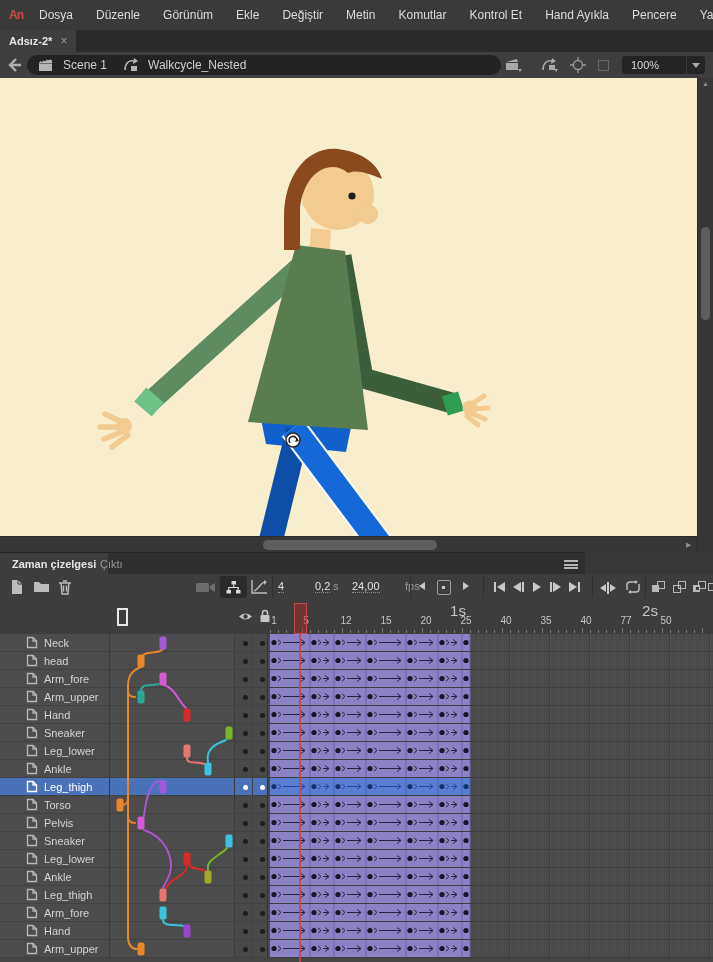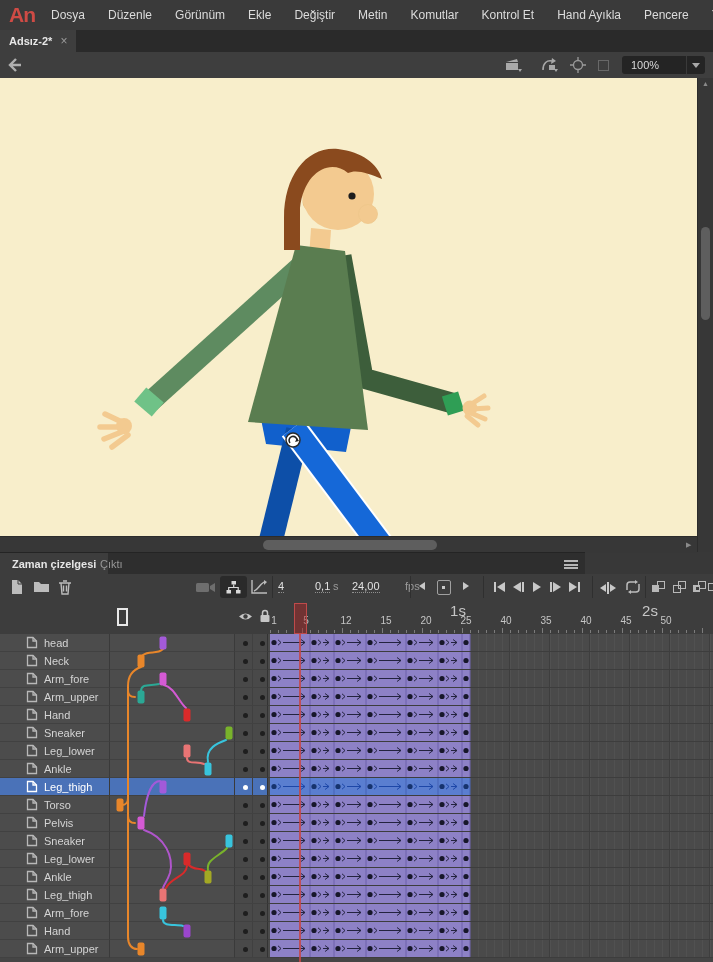--- a/index.html
+++ b/index.html
@@ -4,21 +4,21 @@
 <style>
   html,body{margin:0;padding:0}
   body{width:713px;height:962px;position:relative;overflow:hidden;background:#383838;
        font-family:"Liberation Sans",sans-serif;-webkit-font-smoothing:antialiased;color:#d6d6d6}
   .abs{position:absolute}
   svg{display:block}
 
   
   #menubar{left:0;top:0;width:713px;height:30px;background:#3a3a3a;border-bottom:1px solid #262626;
            display:flex;align-items:center}
-  #app-logo{color:#cf4b45;font-weight:bold;font-size:21px;margin:0 16px 0 9px;letter-spacing:-1px}
+  #app-logo{color:#cf4b45;font-weight:bold;font-size:12px;margin:0 16px 0 9px;letter-spacing:-1px}
   .menu-item{font-size:12px;color:#dcdcdc;margin-right:23px;white-space:nowrap}
 
   
   #tabstrip{left:0;top:30px;width:713px;height:22px;background:#2a2a2a;border-bottom:1px solid #232323}
   .doc-tab{position:absolute;left:0;top:0;height:22px;background:#3e3e3e;display:flex;align-items:center;
            padding:0 9px;font-size:11px;font-weight:bold;color:#e8e8e8}
   .tab-close{color:#9a9a9a;margin-left:8px;font-size:12px;font-weight:normal}
 
   
   #editbar{left:0;top:52px;width:713px;height:26px;background:#3e3e3e}
@@ -118,20 +118,33 @@
   <div class="doc-tab">
     <span>Adsız-2*</span>
     <span class="tab-close">×</span>
   </div>
 </div>
 
 <div id="editbar" class="abs">
   <svg class="abs" style="left:7px;top:6px" width="15" height="14" viewBox="0 0 15 14">
     <path d="M9,1 L3,7 L9,13 M3,7 H14" stroke="#b0b0b0" stroke-width="2.4" fill="none"></path>
   </svg>
+  <div id="crumb-pill">
+    <svg style="margin-left:11px" width="16" height="13" viewBox="0 0 16 13">
+      <path d="M1,4 L13,1 L14,4 Z M2,2.5 l2,1 M5,1.8 l2,1 M8,1.1 l2,1" stroke="#b5b5b5" fill="#b5b5b5" stroke-width="1"></path>
+      <rect x="1" y="5" width="13" height="7" fill="#b5b5b5"></rect>
+    </svg>
+    <span class="ebtxt">Scene 1</span>
+    <svg style="margin-left:16px" width="16" height="14" viewBox="0 0 16 14">
+      <path d="M2,12 C2,5 6,2 11,3" stroke="#b5b5b5" stroke-width="1.6" fill="none"></path>
+      <path d="M11,0 L15,3 L10,6 Z" fill="#b5b5b5"></path>
+      <rect x="8" y="8" width="6" height="5" fill="#b5b5b5"></rect>
+    </svg>
+    <span class="ebtxt">Walkcycle_Nested</span>
+  </div>
   <svg class="abs" style="left:505px;top:6px" width="17" height="14" viewBox="0 0 17 14">
     <path d="M1,4 L12,1 L13,4 Z" fill="#a8a8a8"></path>
       <rect x="1" y="5" width="12" height="7" fill="#a8a8a8"></rect>
     <path d="M13,11 l4,0 -2,3 z" fill="#a8a8a8"></path>
   </svg>
   <svg class="abs" style="left:541px;top:5px" width="18" height="15" viewBox="0 0 18 15">
     <path d="M2,13 C2,6 6,3 11,4" stroke="#a8a8a8" stroke-width="1.6" fill="none"></path>
     <path d="M11,1 L15,4 L10,7 Z" fill="#a8a8a8"></path>
       <rect x="8" y="8" width="6" height="5" fill="#a8a8a8"></rect>
     <path d="M13,12 l4,0 -2,3 z" fill="#a8a8a8"></path>
@@ -247,21 +260,21 @@
     </svg>
   </div>
   <svg class="tl-ic" style="left:251px" width="17" height="15" viewBox="0 0 17 15">
     <path d="M1,1 V14 H16" stroke="#bcbcbc" stroke-width="1.4" fill="none"></path>
     <path d="M3,12 C7,11 8,6 13,3" stroke="#bcbcbc" stroke-width="1.4" fill="none"></path>
     <path d="M13,1 L16,3 L13,6 Z" fill="#bcbcbc"></path>
   </svg>
   <div class="vdiv" style="left:272px"></div>
 
   <span class="numval" style="left:278px">4</span>
-  <span class="numval" style="left:315px">0,1</span>
+  <span class="numval" style="left:315px">0,2</span>
   <span class="numunit" style="left:333px">s</span>
   <span class="numval" style="left:352px">24,00</span>
   <span class="numunit" style="left:405px">fps</span>
   <div class="vdiv" style="left:410px"></div>
 
   <div class="pbtn" style="left:419px">
       <span class="tri-l sm"></span>
     </div>
   <div class="abs" style="left:437px;top:6px;width:12px;height:13px;border:1px solid #a0a0a0;border-radius:2px">
     <div class="abs" style="left:4px;top:5px;width:3px;height:3px;background:#c8c8c8"></div>
@@ -334,21 +347,21 @@
   <div id="ruler">
       <span class="ruler-num" style="left: 274px;">1</span>
       <span class="ruler-num" style="left: 306px;">5</span>
       <span class="ruler-num" style="left: 346px;">12</span>
       <span class="ruler-num" style="left: 386px;">15</span>
       <span class="ruler-num" style="left: 426px; text-align: right;">20</span>
       <span class="ruler-num" style="left: 466px;">25</span>
       <span class="ruler-num" style="left: 506px;">40</span>
       <span class="ruler-num" style="left: 546px;">35</span>
       <span class="ruler-num" style="left: 586px;">40</span>
-      <span class="ruler-num" style="left: 626px;">45</span>
+      <span class="ruler-num" style="left: 626px;">77</span>
       <span class="ruler-num" style="left: 666px;">50</span>
       <span class="ruler-sec" style="left: 458px;">1s</span>
       <span class="ruler-sec" style="left: 650px;">2s</span>
       <span class="tick" style="left: 270px; height: 3px;"></span>
       <span class="tick" style="left: 278px; height: 3px;"></span>
       <span class="tick" style="left: 286px; height: 3px;"></span>
       <span class="tick" style="left: 294px; height: 3px;"></span>
       <span class="tick" style="left: 302px; height: 5px;"></span>
       <span class="tick" style="left: 310px; height: 3px;"></span>
       <span class="tick" style="left: 318px; height: 3px;"></span>
@@ -405,73 +418,73 @@
 </div>
 
 <div id="tlbody" class="abs">
   <div id="rows">
       <div class="lrow">
         <div class="c-name">
           <svg width="12" height="13" viewBox="0 0 12 13">
   <path d="M1.5,1.5 H7 L10.5,5 V11.5 H1.5 Z" fill="none" stroke="#b8b8b8" stroke-width="1.3"></path>
   <path d="M7,1.5 V5 H10.5" fill="none" stroke="#b8b8b8" stroke-width="1.3"></path>
           </svg>
+          <span>Neck</span>
+        </div>
+        <div class="c-wires"></div>
+        <div class="c-dots">
+          <span class="mid"></span>
+          <span class="dot" style="left:8px"></span>
+          <span class="dot" style="left:25px"></span>
+        </div>
+        <div class="c-frames">
+          <svg width="445" height="17" viewBox="0 0 445 17">
+            <rect x="2" y="0" width="200" height="17" fill="#8d81c6"></rect>
+            <line x1="42" y1="0" x2="42" y2="17" stroke="#6c60ab" stroke-width="1"></line>
+            <line x1="66" y1="0" x2="66" y2="17" stroke="#6c60ab" stroke-width="1"></line>
+            <line x1="98" y1="0" x2="98" y2="17" stroke="#6c60ab" stroke-width="1"></line>
+            <line x1="138" y1="0" x2="138" y2="17" stroke="#6c60ab" stroke-width="1"></line>
+            <line x1="170" y1="0" x2="170" y2="17" stroke="#6c60ab" stroke-width="1"></line>
+            <line x1="194" y1="0" x2="194" y2="17" stroke="#6c60ab" stroke-width="1"></line>
+            <line x1="202" y1="0" x2="202" y2="17" stroke="#6c60ab" stroke-width="1"></line>
+            <circle cx="6" cy="8.5" r="2.6" fill="#17172a"></circle>
+            <path d="M10,5.8 L13,8.5 L10,11.2" stroke="#23233f" stroke-width="1" fill="none"></path>
+            <line x1="15" y1="8.5" x2="37" y2="8.5" stroke="#23233f" stroke-width="1"></line>
+            <path d="M37,8.5 l-4,-3 M37,8.5 l-4,3" stroke="#23233f" stroke-width="1" fill="none"></path>
+            <circle cx="46" cy="8.5" r="2.6" fill="#17172a"></circle>
+            <path d="M50,5.8 L53,8.5 L50,11.2" stroke="#23233f" stroke-width="1" fill="none"></path>
+            <line x1="55" y1="8.5" x2="61" y2="8.5" stroke="#23233f" stroke-width="1"></line>
+            <path d="M61,8.5 l-4,-3 M61,8.5 l-4,3" stroke="#23233f" stroke-width="1" fill="none"></path>
+            <circle cx="70" cy="8.5" r="2.6" fill="#17172a"></circle>
+            <path d="M74,5.8 L77,8.5 L74,11.2" stroke="#23233f" stroke-width="1" fill="none"></path>
+            <line x1="79" y1="8.5" x2="93" y2="8.5" stroke="#23233f" stroke-width="1"></line>
+            <path d="M93,8.5 l-4,-3 M93,8.5 l-4,3" stroke="#23233f" stroke-width="1" fill="none"></path>
+            <circle cx="102" cy="8.5" r="2.6" fill="#17172a"></circle>
+            <path d="M106,5.8 L109,8.5 L106,11.2" stroke="#23233f" stroke-width="1" fill="none"></path>
+            <line x1="111" y1="8.5" x2="133" y2="8.5" stroke="#23233f" stroke-width="1"></line>
+            <path d="M133,8.5 l-4,-3 M133,8.5 l-4,3" stroke="#23233f" stroke-width="1" fill="none"></path>
+            <circle cx="142" cy="8.5" r="2.6" fill="#17172a"></circle>
+            <path d="M146,5.8 L149,8.5 L146,11.2" stroke="#23233f" stroke-width="1" fill="none"></path>
+            <line x1="151" y1="8.5" x2="165" y2="8.5" stroke="#23233f" stroke-width="1"></line>
+            <path d="M165,8.5 l-4,-3 M165,8.5 l-4,3" stroke="#23233f" stroke-width="1" fill="none"></path>
+            <circle cx="174" cy="8.5" r="2.6" fill="#17172a"></circle>
+            <path d="M178,5.8 L181,8.5 L178,11.2" stroke="#23233f" stroke-width="1" fill="none"></path>
+            <line x1="183" y1="8.5" x2="189" y2="8.5" stroke="#23233f" stroke-width="1"></line>
+            <path d="M189,8.5 l-4,-3 M189,8.5 l-4,3" stroke="#23233f" stroke-width="1" fill="none"></path>
+            <circle cx="198" cy="8.5" r="2.6" fill="#17172a"></circle>
+          </svg>
+        </div>
+      </div>
+      <div class="lrow">
+        <div class="c-name">
+          <svg width="12" height="13" viewBox="0 0 12 13">
+  <path d="M1.5,1.5 H7 L10.5,5 V11.5 H1.5 Z" fill="none" stroke="#b8b8b8" stroke-width="1.3"></path>
+  <path d="M7,1.5 V5 H10.5" fill="none" stroke="#b8b8b8" stroke-width="1.3"></path>
+          </svg>
           <span>head</span>
-        </div>
-        <div class="c-wires"></div>
-        <div class="c-dots">
-          <span class="mid"></span>
-          <span class="dot" style="left:8px"></span>
-          <span class="dot" style="left:25px"></span>
-        </div>
-        <div class="c-frames">
-          <svg width="445" height="17" viewBox="0 0 445 17">
-            <rect x="2" y="0" width="200" height="17" fill="#8d81c6"></rect>
-            <line x1="42" y1="0" x2="42" y2="17" stroke="#6c60ab" stroke-width="1"></line>
-            <line x1="66" y1="0" x2="66" y2="17" stroke="#6c60ab" stroke-width="1"></line>
-            <line x1="98" y1="0" x2="98" y2="17" stroke="#6c60ab" stroke-width="1"></line>
-            <line x1="138" y1="0" x2="138" y2="17" stroke="#6c60ab" stroke-width="1"></line>
-            <line x1="170" y1="0" x2="170" y2="17" stroke="#6c60ab" stroke-width="1"></line>
-            <line x1="194" y1="0" x2="194" y2="17" stroke="#6c60ab" stroke-width="1"></line>
-            <line x1="202" y1="0" x2="202" y2="17" stroke="#6c60ab" stroke-width="1"></line>
-            <circle cx="6" cy="8.5" r="2.6" fill="#17172a"></circle>
-            <path d="M10,5.8 L13,8.5 L10,11.2" stroke="#23233f" stroke-width="1" fill="none"></path>
-            <line x1="15" y1="8.5" x2="37" y2="8.5" stroke="#23233f" stroke-width="1"></line>
-            <path d="M37,8.5 l-4,-3 M37,8.5 l-4,3" stroke="#23233f" stroke-width="1" fill="none"></path>
-            <circle cx="46" cy="8.5" r="2.6" fill="#17172a"></circle>
-            <path d="M50,5.8 L53,8.5 L50,11.2" stroke="#23233f" stroke-width="1" fill="none"></path>
-            <line x1="55" y1="8.5" x2="61" y2="8.5" stroke="#23233f" stroke-width="1"></line>
-            <path d="M61,8.5 l-4,-3 M61,8.5 l-4,3" stroke="#23233f" stroke-width="1" fill="none"></path>
-            <circle cx="70" cy="8.5" r="2.6" fill="#17172a"></circle>
-            <path d="M74,5.8 L77,8.5 L74,11.2" stroke="#23233f" stroke-width="1" fill="none"></path>
-            <line x1="79" y1="8.5" x2="93" y2="8.5" stroke="#23233f" stroke-width="1"></line>
-            <path d="M93,8.5 l-4,-3 M93,8.5 l-4,3" stroke="#23233f" stroke-width="1" fill="none"></path>
-            <circle cx="102" cy="8.5" r="2.6" fill="#17172a"></circle>
-            <path d="M106,5.8 L109,8.5 L106,11.2" stroke="#23233f" stroke-width="1" fill="none"></path>
-            <line x1="111" y1="8.5" x2="133" y2="8.5" stroke="#23233f" stroke-width="1"></line>
-            <path d="M133,8.5 l-4,-3 M133,8.5 l-4,3" stroke="#23233f" stroke-width="1" fill="none"></path>
-            <circle cx="142" cy="8.5" r="2.6" fill="#17172a"></circle>
-            <path d="M146,5.8 L149,8.5 L146,11.2" stroke="#23233f" stroke-width="1" fill="none"></path>
-            <line x1="151" y1="8.5" x2="165" y2="8.5" stroke="#23233f" stroke-width="1"></line>
-            <path d="M165,8.5 l-4,-3 M165,8.5 l-4,3" stroke="#23233f" stroke-width="1" fill="none"></path>
-            <circle cx="174" cy="8.5" r="2.6" fill="#17172a"></circle>
-            <path d="M178,5.8 L181,8.5 L178,11.2" stroke="#23233f" stroke-width="1" fill="none"></path>
-            <line x1="183" y1="8.5" x2="189" y2="8.5" stroke="#23233f" stroke-width="1"></line>
-            <path d="M189,8.5 l-4,-3 M189,8.5 l-4,3" stroke="#23233f" stroke-width="1" fill="none"></path>
-            <circle cx="198" cy="8.5" r="2.6" fill="#17172a"></circle>
-          </svg>
-        </div>
-      </div>
-      <div class="lrow">
-        <div class="c-name">
-          <svg width="12" height="13" viewBox="0 0 12 13">
-  <path d="M1.5,1.5 H7 L10.5,5 V11.5 H1.5 Z" fill="none" stroke="#b8b8b8" stroke-width="1.3"></path>
-  <path d="M7,1.5 V5 H10.5" fill="none" stroke="#b8b8b8" stroke-width="1.3"></path>
-          </svg>
-          <span>Neck</span>
         </div>
         <div class="c-wires"></div>
         <div class="c-dots">
           <span class="mid"></span>
           <span class="dot" style="left:8px"></span>
           <span class="dot" style="left:25px"></span>
         </div>
         <div class="c-frames">
           <svg width="445" height="17" viewBox="0 0 445 17">
             <rect x="2" y="0" width="200" height="17" fill="#8d81c6"></rect>

